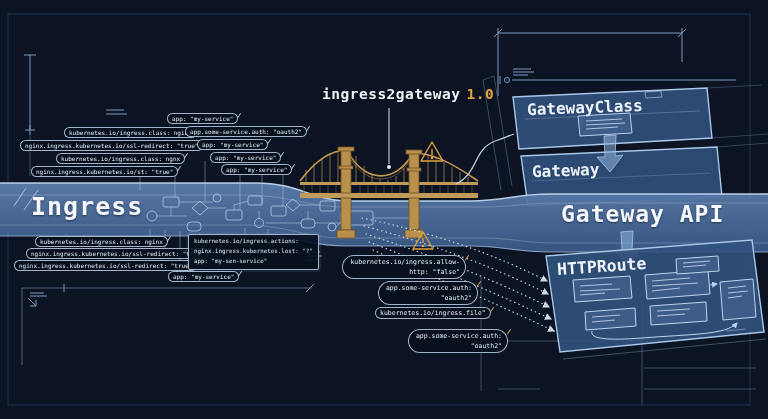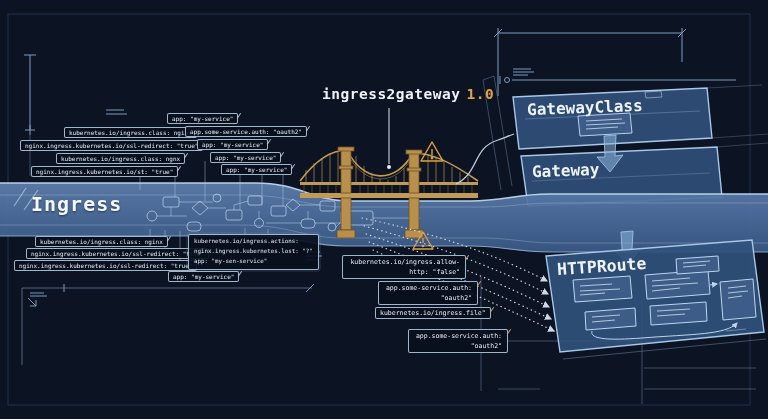--- a/index.html
+++ b/index.html
@@ -4,29 +4,29 @@
 <style>
   html,body{margin:0;padding:0;background:#0c1322;}
   body{width:768px;height:419px;overflow:hidden;position:relative;
        font-family:"DejaVu Sans Mono","Liberation Mono",monospace;}
   .stage{position:absolute;inset:0;width:684px;height:419px;}
   svg.base{position:absolute;top:0;left:0;z-index:1;}
   .ov{position:absolute;z-index:3;white-space:nowrap;}
   .title{left:322px;top:86px;font-size:14.5px;font-weight:bold;color:#eef3fa;letter-spacing:.5px;}
   .title .ver{color:#e2a23e;margin-left:6px;}
   .big{font-weight:bold;color:#f5f9fd;letter-spacing:1px;text-shadow:0 1px 2px rgba(5,10,20,.5);}
-  .big-ingress{left:31px;top:192px;font-size:20px;}
+  .big-ingress{left:31px;top:192px;font-size:25px;}
   .big-gwapi{left:561px;top:201px;font-size:23px;}
   .card-title{font-weight:bold;color:#eef4fb;}
   .ct-gwclass{left:527px;top:98px;font-size:16px;transform:rotate(-2.2deg);}
   .ct-gw{left:532px;top:161px;font-size:16px;transform:rotate(-2.2deg);}
   .ct-httproute{left:557px;top:257px;font-size:16.5px;transform:rotate(-4deg);}
   .tag{position:absolute;z-index:4;font-size:6px;line-height:1.55;color:#e3edf9;
        background:rgba(9,16,30,.92);border:1px solid rgba(188,210,234,.85);
-       border-radius:2px;padding:0 4px;white-space:nowrap;}
+       border-radius:12px;padding:0 4px;white-space:nowrap;}
   .tag::after{content:"";position:absolute;top:-3px;right:-3px;width:6px;height:6px;
        border-right:1px solid rgba(188,210,234,.9);transform:rotate(35deg);}
   .tag-r{text-align:right;font-size:6.5px;padding:1px 5px;}
   .tag-r::after{border-right-color:#cfa35f;}
   .tag-gold::after{border-right-color:#cfa35f;}
   .block{position:absolute;z-index:4;font-size:5.8px;line-height:1.7;color:#e3edf9;
        background:rgba(9,16,30,.92);border:1px solid rgba(188,210,234,.85);
        border-radius:2px;padding:2px 5px;white-space:nowrap;
        box-shadow:0 0 0 2px rgba(120,150,190,.15);}
 </style>
@@ -305,20 +305,21 @@
     <line x1="423" y1="238" x2="423" y2="243"></line>
         <circle cx="423" cy="246" r=".7" fill="#e2a23e"></circle>
   </g>
 </svg>
 
 <div class="ov title">
   <span>ingress2gateway</span><span class="ver">1.0</span>
 </div>
 
 <div class="ov big big-ingress">Ingress</div>
+<div class="ov big big-gwapi">Gateway API</div>
 
 <div class="ov card-title ct-gwclass">GatewayClass</div>
 <div class="ov card-title ct-gw">Gateway</div>
 <div class="ov card-title ct-httproute">HTTPRoute</div>
 
 <div class="tag" style="left:64px;top:127px">kubernetes.io/ingress.class: nginx</div>
 <div class="tag" style="left:20px;top:140px">nginx.ingress.kubernetes.io/ssl-redirect: "true"</div>
 <div class="tag" style="left:56px;top:153px">kubernetes.io/ingress.class: ngnx</div>
 <div class="tag" style="left:31px;top:166px">nginx.ingress.kubernetes.io/st: "true"</div>
 

